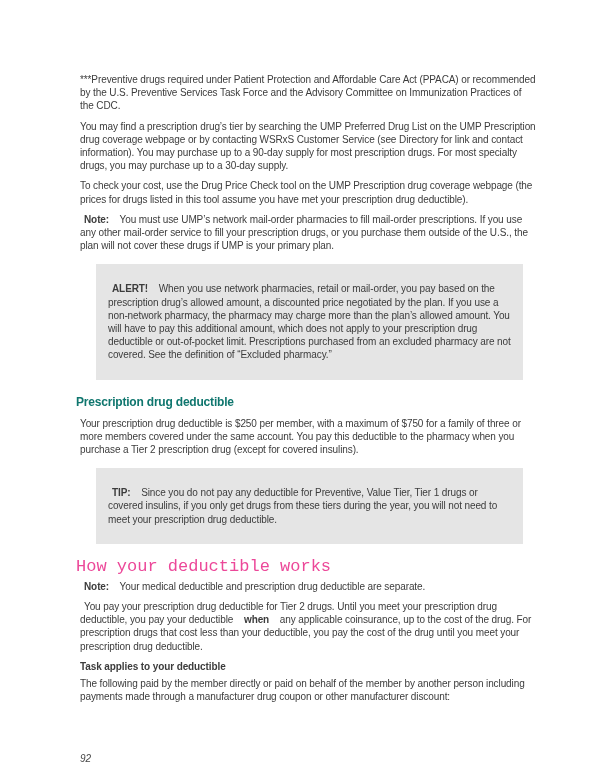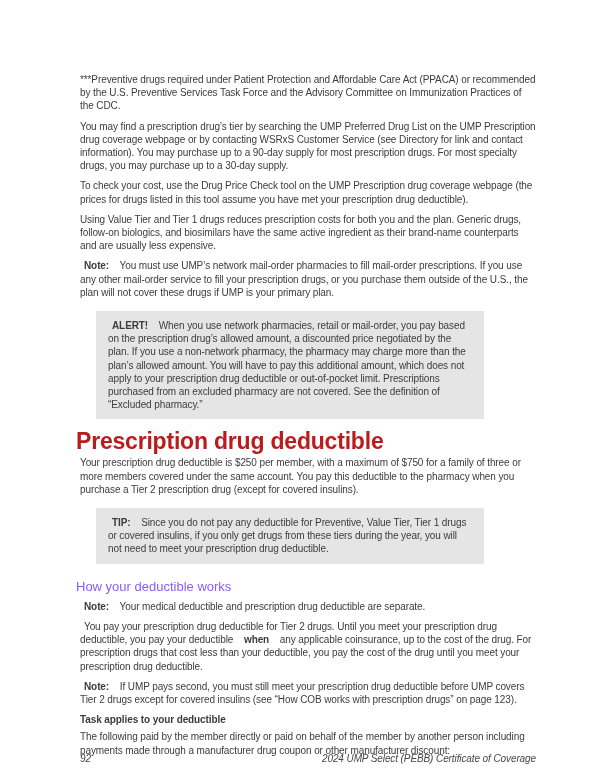--- a/index.html
+++ b/index.html
@@ -11,75 +11,73 @@
     color:#3c3c3c;
   }
   .page {
     padding:57px 64px 0 64px;
     font-size:10px; line-height:13.2px; letter-spacing:-0.1px;
   }
   .para { margin-bottom:7px; }
   b { font-weight:bold; }
   .graybox {
     background:#e5e5e5;
-    width:388px;
+    width:427px;
     margin:12px 0 12px 20px;
-    padding:8px 12px;
+    padding:18px 12px;
   }
   .graybox.tip { margin:12px 0 14px 20px; }
   .h1 {
-    font-size:23px; line-height:20px; font-weight:bold;
-    color:#b91c1c; letter-spacing:-0.2px;
+    font-size:12px; line-height:20px; font-weight:bold;
+    color:#0f766e; letter-spacing:-0.2px;
     margin:0 0 5px 0;
   }
   .h2 {
-    font-size:13px; line-height:17px; font-weight:400;
-    color:#8b5cf6; letter-spacing:0;
+    font-size:17px; line-height:17px; font-weight:400;
+    color:#ec4899; letter-spacing:0;
     margin:8px 0 5px 0;
+    font-family:Liberation Mono, monospace;
   }
   .h3 { font-weight:bold; margin-bottom:2px; }
   .footer {
     position:absolute; left:64px; right:64px; bottom:12px;
     display:flex; justify-content:space-between; align-items:flex-end;
     font-size:10px; font-style:italic; color:#474747; letter-spacing:-0.1px;
   }
 </style>
 </head>
 <body>
 
 <div class="page">
 
   <p class="para">***Preventive drugs required under Patient Protection and Affordable Care Act (PPACA) or recommended by the U.S. Preventive Services Task Force and the Advisory Committee on Immunization Practices of the CDC.</p>
 
   <p class="para">You may find a prescription drug’s tier by searching the UMP Preferred Drug List on the UMP Prescription drug coverage webpage or by contacting WSRxS Customer Service (see Directory for link and contact information). You may purchase up to a 90-day supply for most prescription drugs. For most specialty drugs, you may purchase up to a 30-day supply.</p>
 
   <p class="para">To check your cost, use the Drug Price Check tool on the UMP Prescription drug coverage webpage (the prices for drugs listed in this tool assume you have met your prescription drug deductible).</p>
 
-  <p class="para">Using Value Tier and Tier 1 drugs reduces prescription costs for both you and the plan. Generic drugs, follow-on biologics, and biosimilars have the same active ingredient as their brand-name counterparts and are usually less expensive.</p>
 
   <p class="para"><b>Note:</b><span> You must use UMP’s network mail-order pharmacies to fill mail-order prescriptions. If you use any other mail-order service to fill your prescription drugs, or you purchase them outside of the U.S., the plan will not cover these drugs if UMP is your primary plan.</span></p>
 
   <div class="graybox"><b>ALERT!</b><span> When you use network pharmacies, retail or mail-order, you pay based on the prescription drug’s allowed amount, a discounted price negotiated by the plan. If you use a non-network pharmacy, the pharmacy may charge more than the plan’s allowed amount. You will have to pay this additional amount, which does not apply to your prescription drug deductible or out-of-pocket limit. Prescriptions purchased from an excluded pharmacy are not covered. See the definition of “Excluded pharmacy.”</span></div>
 
   <h1 class="h1">Prescription drug deductible</h1>
 
   <p class="para">Your prescription drug deductible is $250 per member, with a maximum of $750 for a family of three or more members covered under the same account. You pay this deductible to the pharmacy when you purchase a Tier 2 prescription drug (except for covered insulins).</p>
 
   <div class="graybox tip"><b>TIP:</b><span> Since you do not pay any deductible for Preventive, Value Tier, Tier 1 drugs or covered insulins, if you only get drugs from these tiers during the year, you will not need to meet your prescription drug deductible.</span></div>
 
   <h2 class="h2">How your deductible works</h2>
 
   <p class="para"><b>Note:</b><span> Your medical deductible and prescription drug deductible are separate.</span></p>
 
   <p class="para"><span>You pay your prescription drug deductible for Tier 2 drugs. Until you meet your prescription drug deductible, you pay your deductible </span><b>when</b><span> any applicable coinsurance, up to the cost of the drug. For prescription drugs that cost less than your deductible, you pay the cost of the drug until you meet your prescription drug deductible.</span></p>
 
-  <p class="para"><b>Note:</b><span> If UMP pays second, you must still meet your prescription drug deductible before UMP covers Tier 2 drugs except for covered insulins (see “How COB works with prescription drugs” on page 123).</span></p>
 
   <p class="h3">Task applies to your deductible</p>
 
   <p class="para">The following paid by the member directly or paid on behalf of the member by another person including payments made through a manufacturer drug coupon or other manufacturer discount:</p>
 
 </div>
 
 <div class="footer">
   <span>92</span>
-  <span>2024 UMP Select (PEBB) Certificate of Coverage</span>
 </div>
 
 </body></html>

